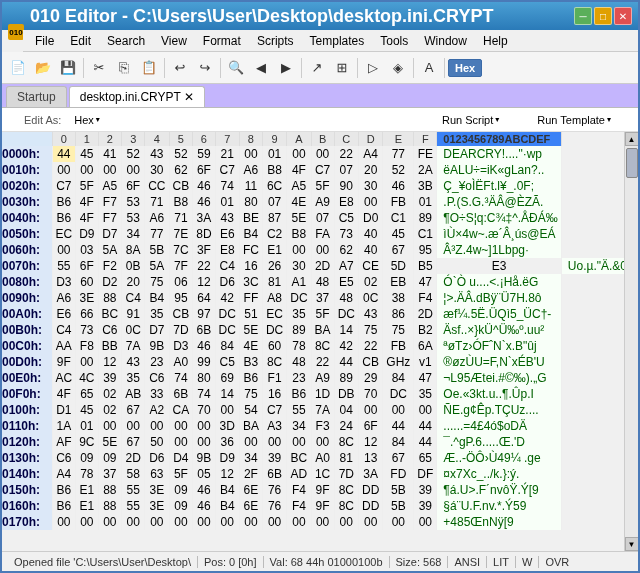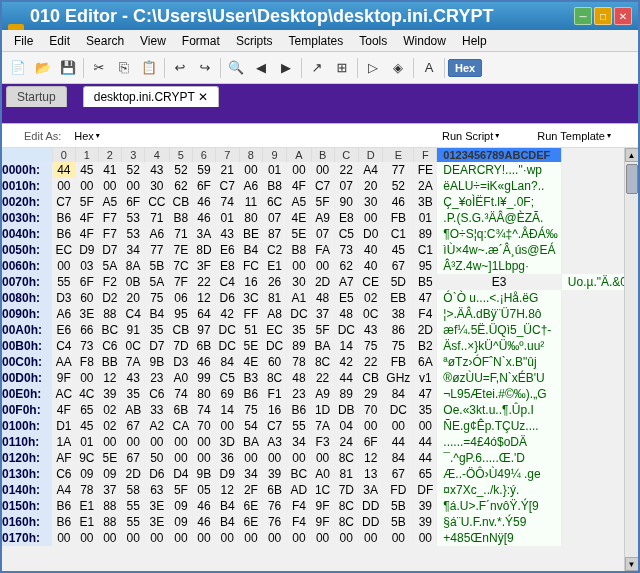--- a/index.html
+++ b/index.html
@@ -58,20 +58,21 @@
     .win-btn.close { background: #e05050; }
 
     
     #menu-bar {
       background: #f0f0f0;
       display: flex;
       align-items: center;
       height: 22px;
       border-bottom: 1px solid #ccc;
       padding: 0 4px;
+      margin-left: 21px;
     }
     .menu-item {
       padding: 2px 8px;
       font-size: 12px;
       cursor: pointer;
       border-radius: 2px;
     }
 
     
     #toolbar {
@@ -109,26 +110,26 @@
       color: white;
       border: 1px solid #3a6aa8;
       border-radius: 2px;
       font-size: 11px;
       cursor: pointer;
       font-weight: bold;
     }
 
     
     #tab-bar {
-      background: #4c1d95;
+      background: #c4b5fd;
       border-bottom: 1px solid #bbb;
       display: flex;
       align-items: center;
-      padding: 2px 4px 16px;
-      gap: 16px;
+      padding: 2px 4px 0;
+      gap: 2px;
     }
     .tab {
       padding: 3px 10px;
       font-size: 12px;
       border: 1px solid #bbb;
       border-bottom: none;
       border-radius: 3px 3px 0 0;
       cursor: pointer;
       background: #d8d8d8;
       color: #444;
@@ -871,13 +872,23 @@
     </div>
     <div class="vscrollbar">
       <div class="vsb-btn">▲</div>
       <div class="vsb-track">
         <div class="vsb-thumb"></div>
       </div>
       <div class="vsb-btn">▼</div>
     </div>
   </div>
 
+  <div id="status-bar">
+    <span class="status-seg">Opened file 'C:\Users\User\Desktop\</span>
+    <span class="status-seg">Pos: 0 [0h]</span>
+    <span class="status-seg">Val: 68 44h 01000100b</span>
+    <span class="status-seg">Size: 568</span>
+    <span class="status-seg">ANSI</span>
+    <span class="status-seg">LIT</span>
+    <span class="status-seg">W</span>
+    <span class="status-seg">OVR</span>
+  </div>
 </div>
 
 </body></html>

